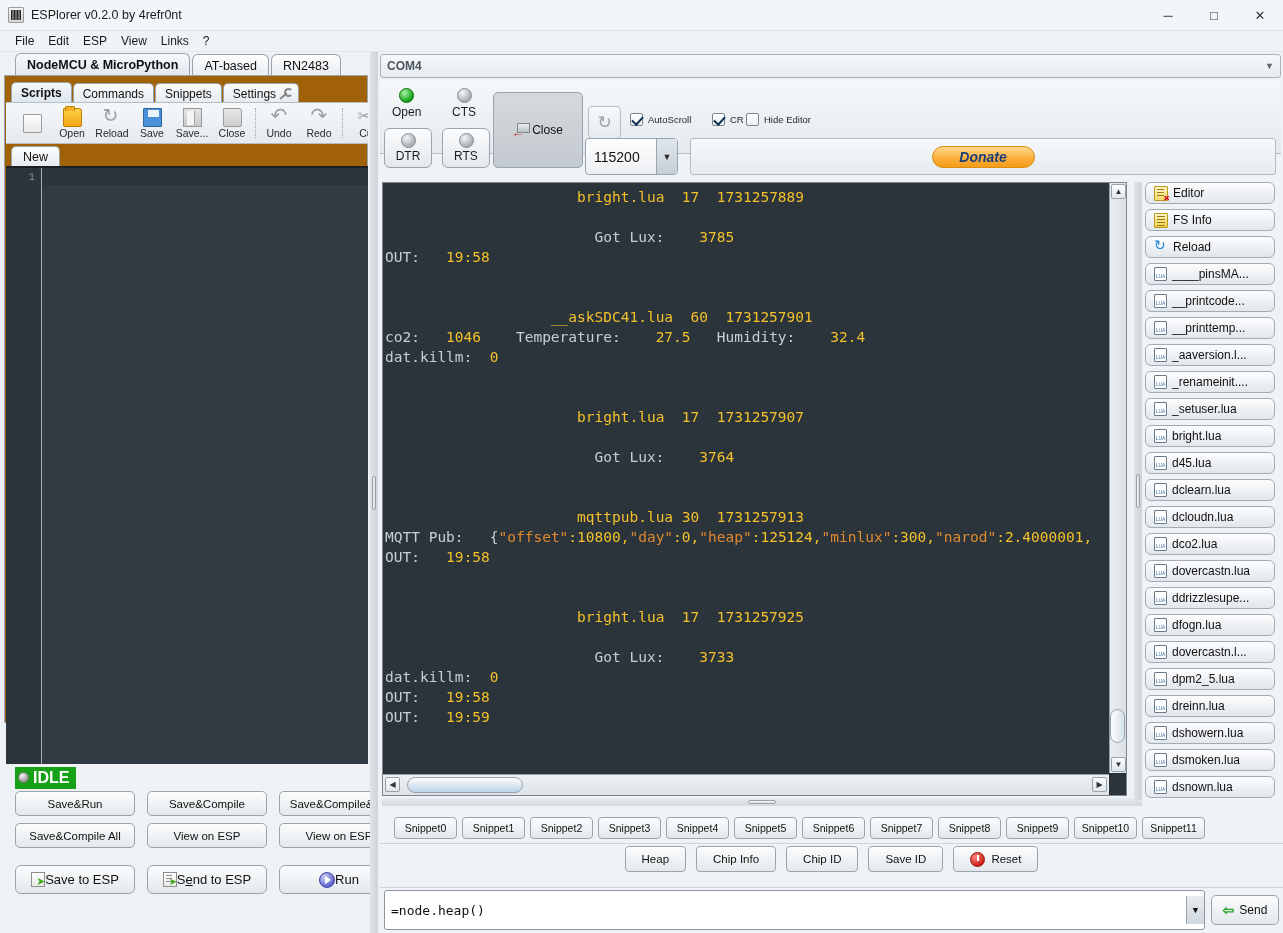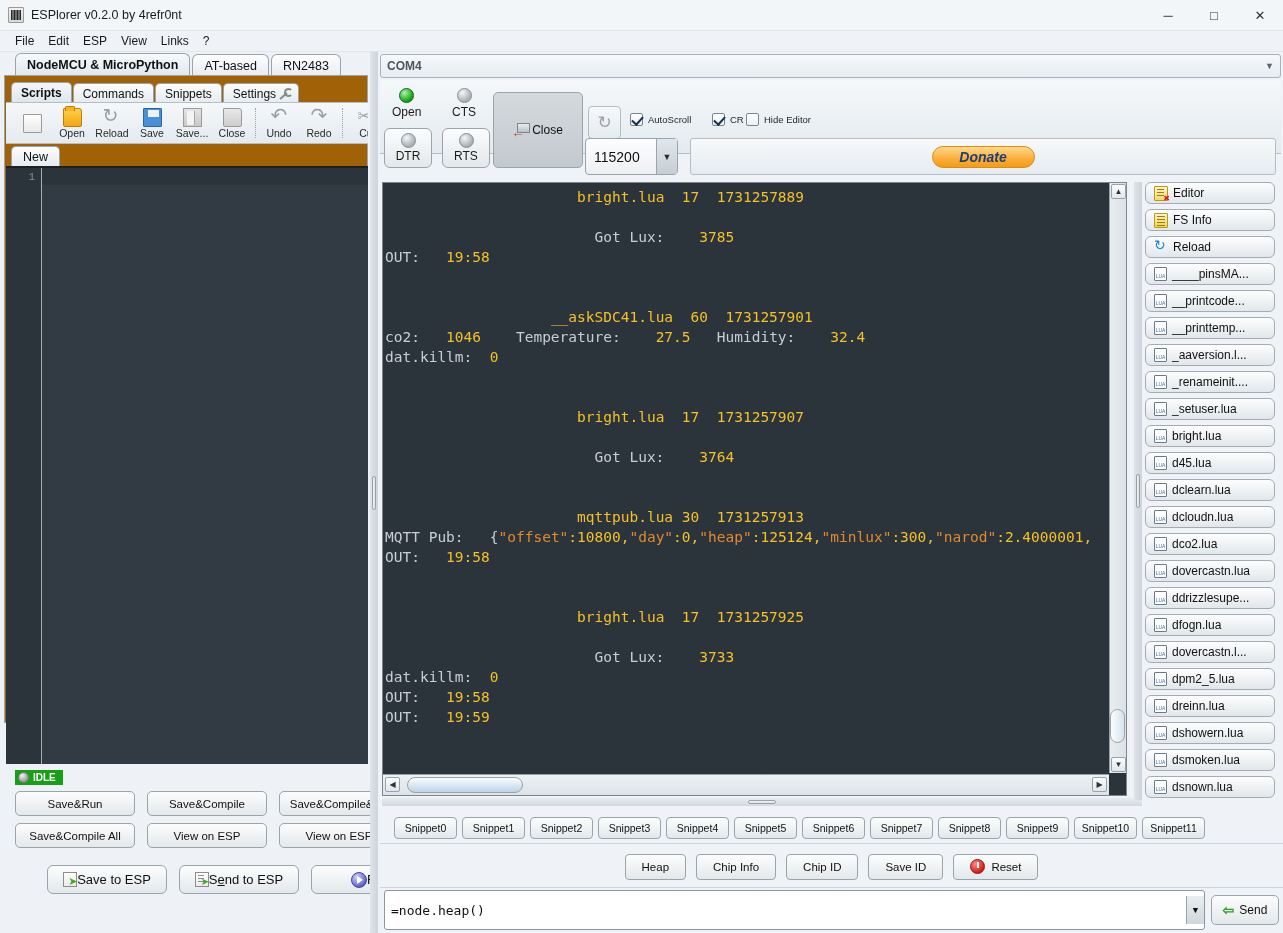--- a/index.html
+++ b/index.html
@@ -145,21 +145,21 @@
     text-align: right; padding: 3px 6px 0 0; border-right: 1px solid #9fb0b8;
   }
   .code-body { flex: 1; background: #323b43; }
   .code-line1 { height: 17px; background: #2b333b; }
 
   .status-strip {
     position: absolute; left: 1px; top: 688px; width: 362px; height: 27px;
     background: #eef2f6; display: flex; align-items: center; padding-left: 9px;
   }
   .idle-badge {
-    background: #15a015; color: #fff; font-size: 10px; font-weight: bold;
+    background: #15a015; color: #fff; font-size: 16px; font-weight: bold;
     padding: 2px 7px 2px 3px; display: flex; align-items: center; gap: 4px;
   }
   .led-grey {
     width: 11px; height: 11px; border-radius: 50%;
     background: radial-gradient(circle at 35% 30%, #f4f4f4, #9a9a9a 70%);
     border: 1px solid #7a7a7a;
   }
   .btn-grid {
     position: absolute; left: 1px; top: 715px; width: 362px; height: 118px;
   }
@@ -170,21 +170,21 @@
     font-size: 11.5px; color: #111;
     display: flex; align-items: center; justify-content: center; overflow: hidden;
     white-space: nowrap;
   }
   .bigbtn {
     position: absolute; height: 29px;
     background: linear-gradient(#fcfdfd,#e3e8ec);
     border: 1px solid #9aa4ad; border-radius: 6px;
     font-size: 13px; color: #111;
     display: flex; align-items: center; justify-content: center; 
-    white-space: nowrap; overflow: hidden; margin-left: 32px;
+    white-space: nowrap; overflow: hidden;
   }
   .u { text-decoration: underline; }
   .ico-savetoesp { width:14px;height:15px;background:linear-gradient(#fdfdfd,#ececec);border:1px solid #8d8d8d;position:relative;flex:0 0 auto;}
   .ico-savetoesp::after{content:"\27A4";position:absolute;left:4px;top:2px;font-size:11px;color:#44aa22;}
   .ico-sendtoesp { width:14px;height:15px;background:linear-gradient(#fdfdfd,#ececec);border:1px solid #8d8d8d;position:relative;flex:0 0 auto;}
   .ico-sendtoesp::before{content:"";position:absolute;left:2px;top:2px;width:6px;height:1px;box-shadow:0 3px 0 #8d8d8d,0 6px 0 #8d8d8d;background:#8d8d8d;}
   .ico-sendtoesp::after{content:"\27A4";position:absolute;left:5px;top:3px;font-size:10px;color:#44aa22;}
   .ico-run {
     width:16px;height:16px;border-radius:50%;flex:0 0 auto;
     background: radial-gradient(circle at 35% 30%, #cdd2f5, #5a5ecb 75%);
@@ -402,21 +402,21 @@
   }
   .snip {
     width: 63px; height: 22px;
     background: linear-gradient(#fcfdfd,#e3e8ec);
     border: 1px solid #9aa4ad; border-radius: 4px;
     display: flex; align-items: center; justify-content: center;
     font-size: 10.5px; color: #111;
   }
   .cmd-bar {
     position: absolute; left: 380px; top: 846px; width: 903px; height: 42px;
-    display: flex; align-items: center; justify-content: center; gap: 10px;
+    display: flex; justify-content: center; gap: 10px;
     border-bottom: 1px solid #cdd4da;
   }
   .cmd {
     height: 26px; padding: 0 16px;
     background: linear-gradient(#fcfdfd,#e3e8ec);
     border: 1px solid #9aa4ad; border-radius: 4px;
     display: flex; align-items: center; justify-content: center; gap: 6px;
     font-size: 11.5px; color: #111;
   }
   .pwr {

